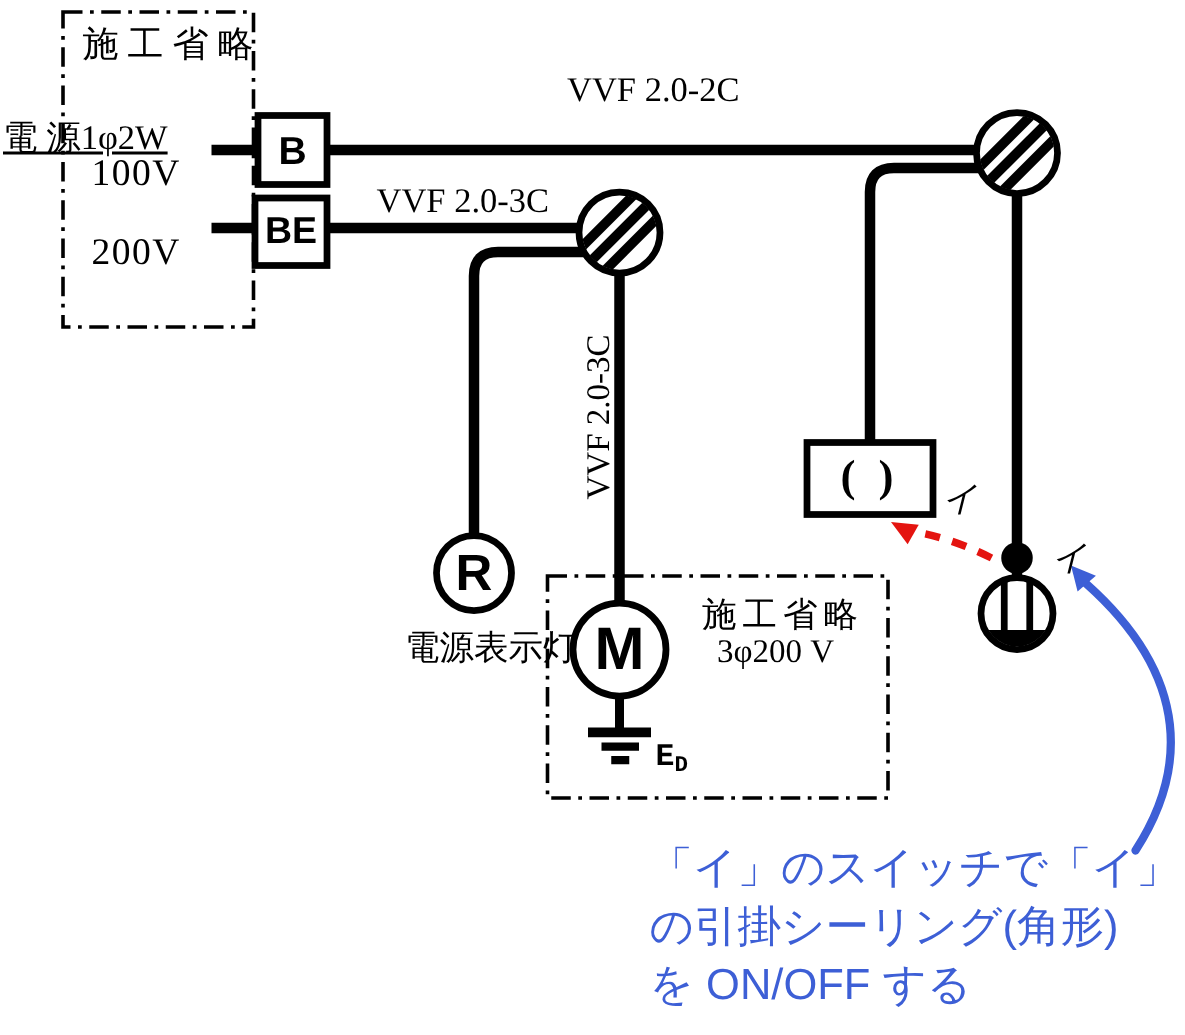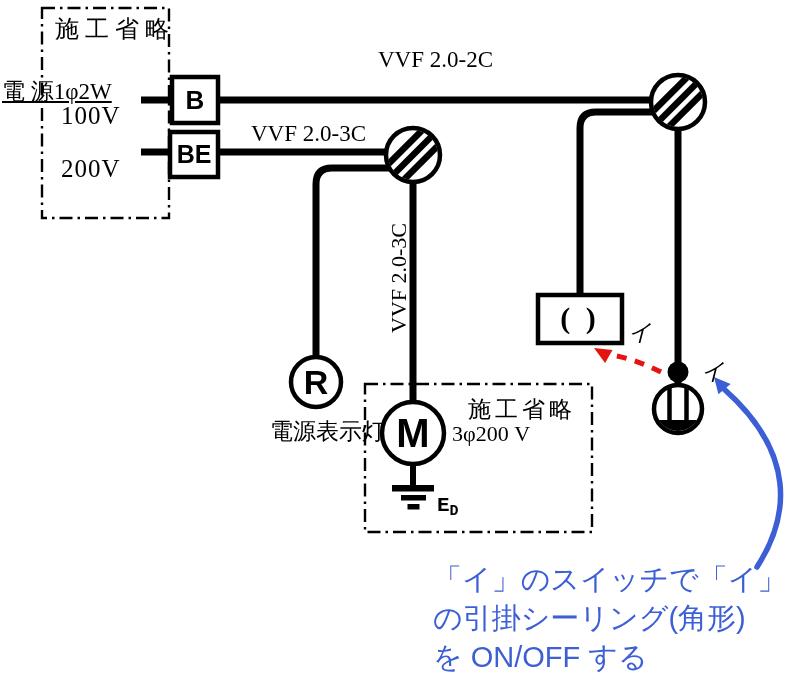--- a/index.html
+++ b/index.html
@@ -9,21 +9,21 @@
   .serif{font-family:"Liberation Serif","DejaVu Serif",serif;}
   .center{display:flex;align-items:center;justify-content:center;}
   .sym-letter{font-family:"Liberation Sans","DejaVu Sans",sans-serif;font-weight:bold;}
   .t-omit{font-size:24px;letter-spacing:6px;}
   .t-src{font-size:23px;}
   .t-volt{font-size:25px;letter-spacing:1px;}
   .t-cable{font-size:23px;}
   .t-cable-v{font-size:22px;transform:translate(-50%,-50%) rotate(-90deg);transform-origin:center;}
   .t-cap{font-size:23px;}
   .t-i{font-size:23px;font-style:italic;}
-  .t-rating{font-size:22px;}
+  .t-rating{font-size:22px;margin-left:26px;}
   .note{font-family:"Liberation Sans","DejaVu Sans",sans-serif;font-size:29px;line-height:39px;color:#3d5fd6;}
   .ed{font-family:Liberation Mono, monospace;font-weight:bold;font-size:21px;}
   .ed sub{font-size:15px;vertical-align:-4px;}
   .paren{font-weight:bold;font-size:30px;letter-spacing:4px;}
   svg .wire{stroke:#000;stroke-width:7;fill:none;}
   svg .thin{stroke:#000;stroke-width:4.5;fill:#fff;}
   svg .dashdot{stroke:#000;stroke-width:2.4;fill:none;stroke-dasharray:13 5 2.5 5;}
   svg .hatch{stroke:#000;stroke-width:6.5;}
   svg .red-dash{stroke:#e41410;stroke-width:5;fill:none;stroke-dasharray:10 8.5;}
   svg .blue-line{stroke:#3d5fd6;stroke-width:5.5;fill:none;stroke-linecap:round;}

